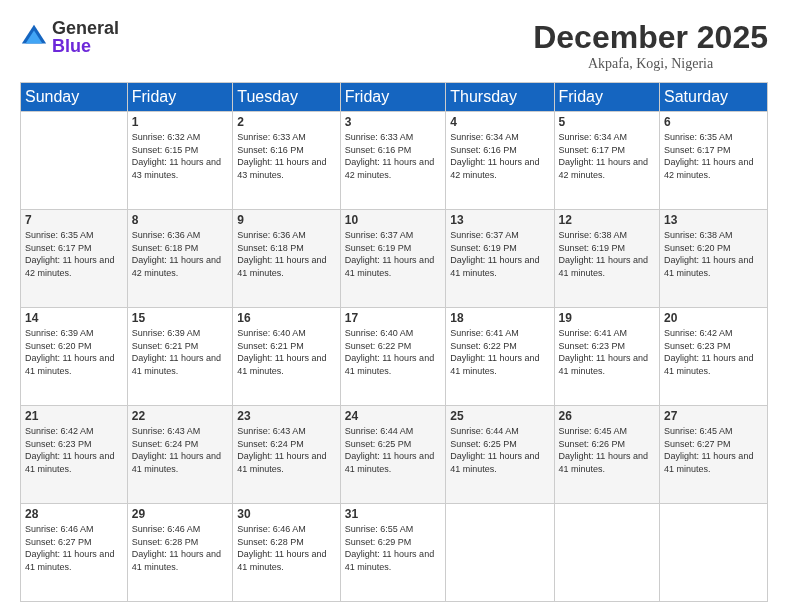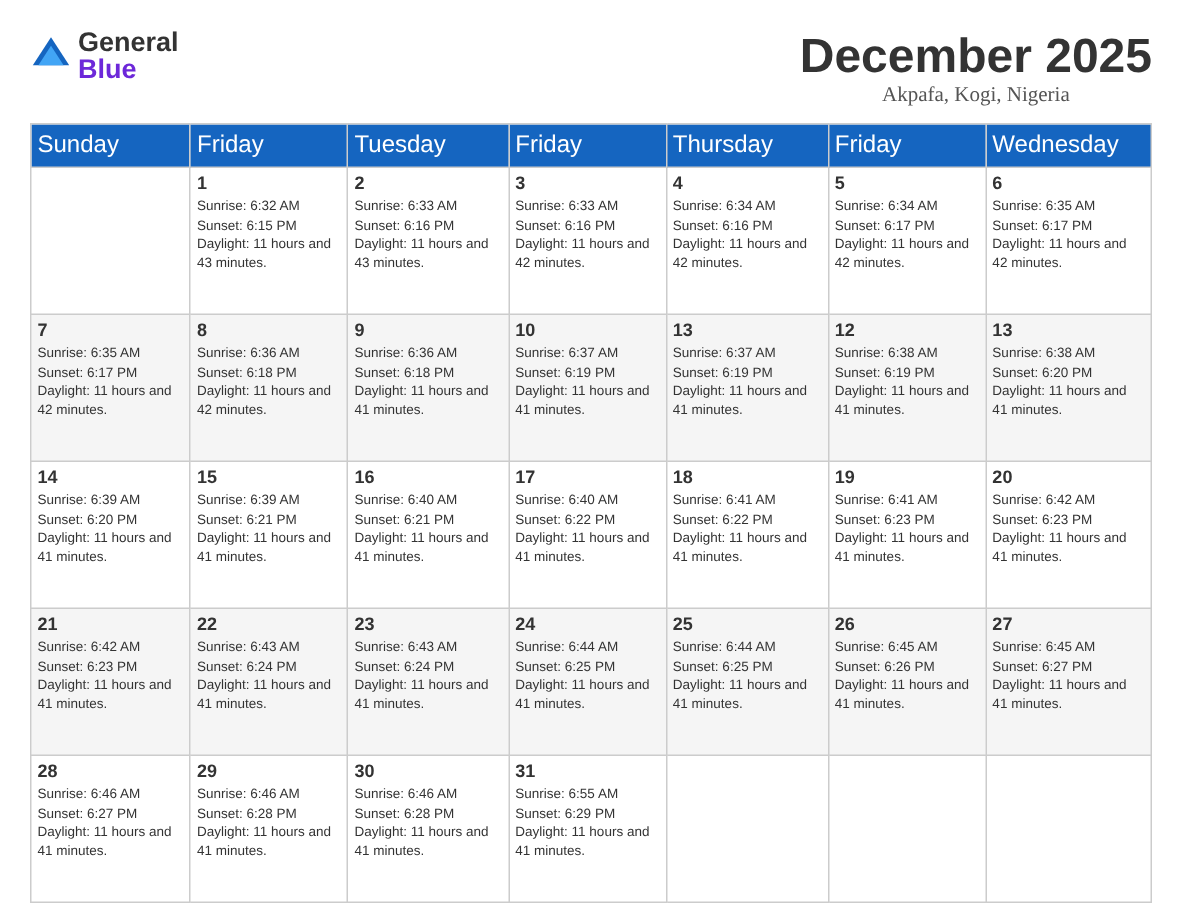--- a/index.html
+++ b/index.html
@@ -130,21 +130,21 @@
 
   <table class="calendar">
     <thead>
       <tr>
       <th>Sunday</th>
           <th>Friday</th>
           <th>Tuesday</th>
           <th>Friday</th>
           <th>Thursday</th>
           <th>Friday</th>
-          <th>Wednesday</th>
+          <th>Saturday</th>
         </tr>
     </thead>
     <tbody id="calendar-body">
     <tr>
           <td class="empty-cell"></td>
           <td>
             <span class="day-num">1</span>
         <div class="cell-info">
           <span>Sunrise: 6:32 AM</span><br>
           <span>Sunset: 6:15 PM</span><br>

